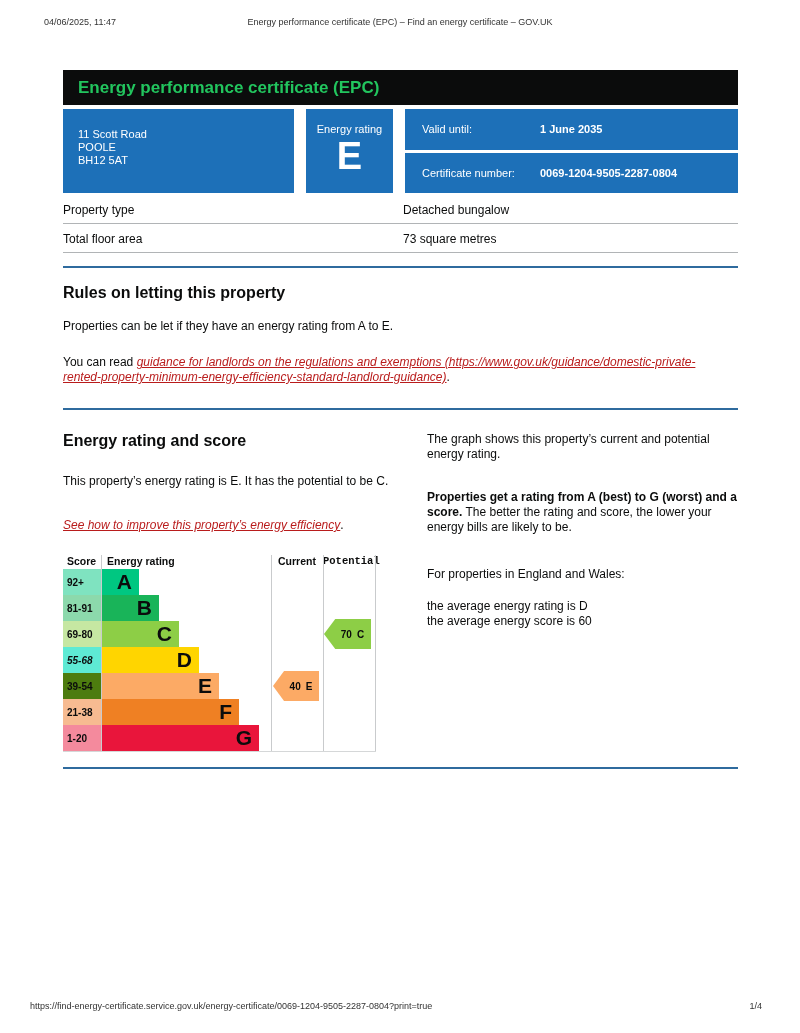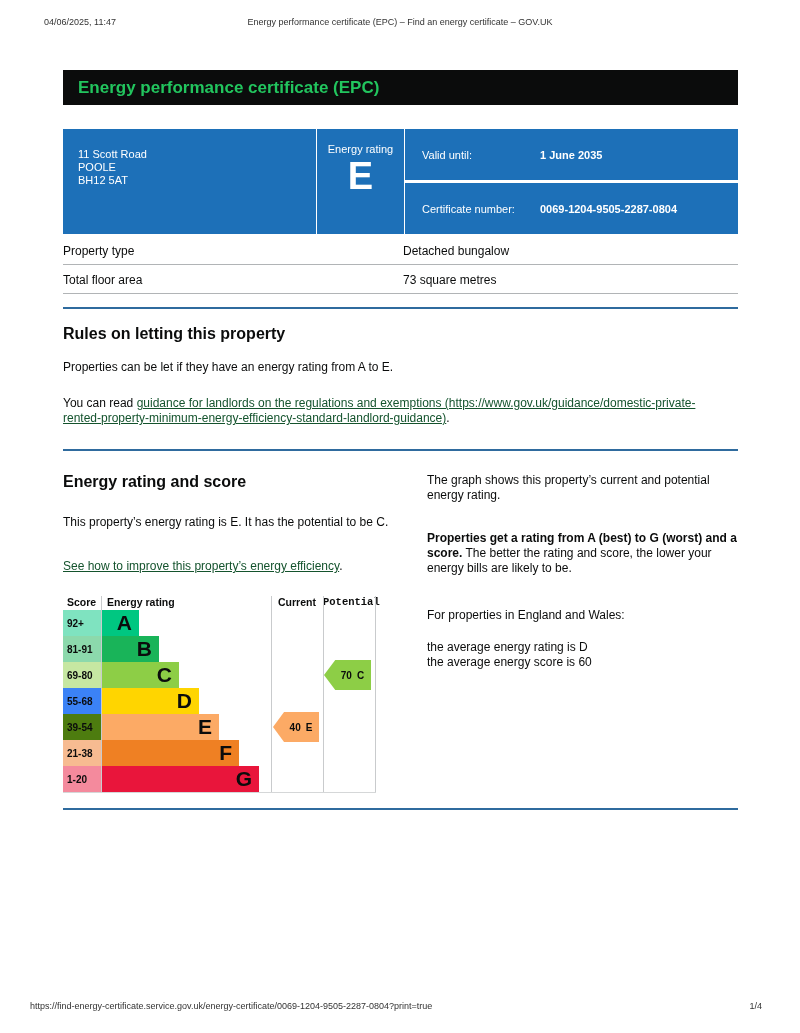--- a/index.html
+++ b/index.html
@@ -17,40 +17,40 @@
   .footer-url { position: absolute; left: 30px; top: 0; }
   .footer-page { position: absolute; right: 38px; top: 0; }
 
   .content { position: absolute; left: 63px; top: 70px; width: 675px; }
 
   .banner {
     background: #0b0c0c; color: #22c55e; height: 35px; line-height: 35px;
     font-size: 17px; font-weight: bold; padding-left: 15px;
   }
 
-  .summary { display: flex; gap: 1px; margin-top: 24px; height: 105px; }
+  .summary { display: flex; gap: 12px; margin-top: 4px; height: 84px; }
   .summary .box { background: #1d70b8; color: #ffffff; }
   .address-box { flex: 1 1 auto; padding: 19px 0 0 15px; font-size: 11px; line-height: 13px; }
   .rating-box { flex: 0 0 87px; text-align: center; padding-top: 14px; }
   .rating-box .rating-label { font-size: 11px; }
   .rating-box .rating-letter { font-size: 38px; font-weight: bold; line-height: 42px; }
   .validity { flex: 0 0 333px; display: flex; flex-direction: column; gap: 3px; }
   .validity .box { flex: 1 1 0; display: flex; align-items: center; padding-left: 17px; font-size: 11px; }
   .validity .v-label { width: 118px; }
   .validity .v-value { font-weight: bold; }
 
   .prop-table { margin-top: 2px; }
   .prop-row { display: flex; border-bottom: 1px solid #b1b4b6; padding: 8px 0 6px 0; font-size: 12px; }
   .prop-label { flex: 0 0 340px; }
 
   .divider { border: none; border-top: 2px solid #2f6b9e; margin-top: 13px; }
 
   .section-heading { font-size: 16px; font-weight: bold; margin-top: 16px; }
   p.body-text { font-size: 12px; line-height: 15px; }
-  a.link { color: #14532d; text-decoration: underline; cursor: pointer; }
+  a.link { color: #b91c1c; text-decoration: underline; cursor: pointer; font-style: italic; }
 
   .rules p.p1 { margin-top: 17px; }
   .rules p.p2 { margin-top: 21px; width: 662px; }
 
   .energy-section { display: flex; margin-top: 20px; }
   .energy-left { width: 364px; }
   .energy-right { width: 311px; }
   .energy-left .lead { margin-top: 24px; width: 330px; }
   .energy-left .improve { margin-top: 29px; width: 300px; display: block; }
   .energy-right p.rp1 { margin-top: 2px; }
@@ -148,21 +148,21 @@
             </div>
             <div class="epc-row">
               <div class="epc-score" style="background: rgb(140, 217, 172);">81-91</div>
               <div class="epc-bar" style="width: 58px; background: rgb(25, 180, 89);">B</div>
             </div>
             <div class="epc-row">
               <div class="epc-score" style="background: rgb(198, 231, 162);">69-80</div>
               <div class="epc-bar" style="width: 78px; background: rgb(141, 206, 70);">C</div>
             </div>
             <div class="epc-row">
-              <div class="epc-score" style="background: #3b82f6;">55-68</div>
+              <div class="epc-score" style="background: #5eead4; font-style: italic;">55-68</div>
               <div class="epc-bar" style="width: 98px; background: rgb(255, 213, 0);">D</div>
             </div>
             <div class="epc-row">
               <div class="epc-score" style="background: #4d7c0f;">39-54</div>
               <div class="epc-bar" style="width: 118px; background: rgb(252, 170, 101);">E</div>
             </div>
             <div class="epc-row">
               <div class="epc-score" style="background: rgb(247, 187, 145);">21-38</div>
               <div class="epc-bar" style="width: 138px; background: rgb(239, 128, 35);">F</div>
             </div>

